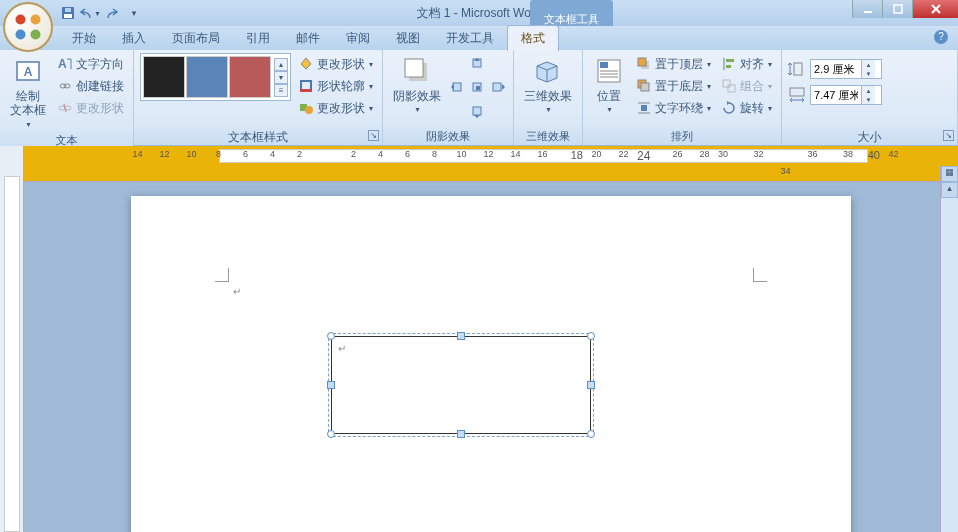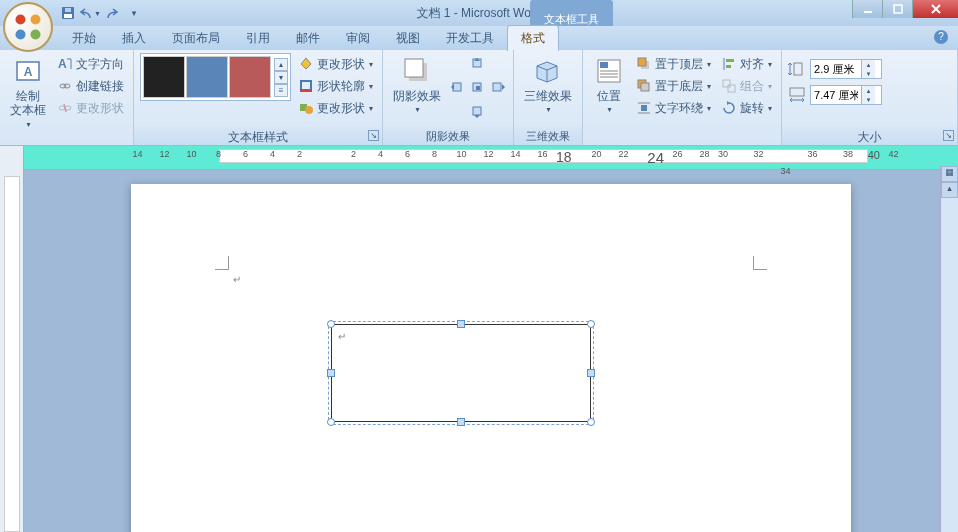--- a/index.html
+++ b/index.html
@@ -37,21 +37,21 @@
 .shadow-grid{display:grid;grid-template-columns:repeat(3,18px);grid-template-rows:repeat(3,22px);gap:2px;}
 .shadow-grid div{display:flex;align-items:center;justify-content:center;}
 .spin-field{display:flex;align-items:center;border:1px solid #9bb8d8;background:#fff;height:20px;width:72px;}
 .spin-field input{border:none;width:50px;padding:0 3px;font-size:11px;outline:none;}
 .spin-btns{display:flex;flex-direction:column;width:14px;}
 .spin-btns div{height:9px;border-left:1px solid #9bb8d8;background:#e8f0fa;font-size:7px;text-align:center;line-height:9px;color:#3b5a7c;}
 .doc-area{position:absolute;top:146px;left:0;right:0;bottom:0;background:#9fb9d6;display:flex;}
 .vruler{width:24px;background:#e8eef6;border-right:1px solid #aac;position:relative;}
 .vruler-inner{position:absolute;left:4px;top:30px;width:16px;bottom:0;background:#fff;border:1px solid #ccc;}
 .doc-scroll{flex:1;position:relative;overflow:hidden;}
-.hruler{height:24px;background:#5eead4;border-bottom:1px solid #aac;display:flex;align-items:center;padding-left:90px;color:#555;font-size:9px;position:relative;}
+.hruler{height:36px;background:#eab308;border-bottom:1px solid #aac;display:flex;align-items:center;padding-left:90px;color:#555;font-size:9px;position:relative;}
 .hruler-white{position:absolute;left:195px;right:90px;top:3px;height:14px;background:#fff;border:1px solid #ccc;}
 .page{background:#fff;width:720px;height:800px;margin:14px auto 0;box-shadow:0 2px 8px rgba(0,0,0,.3);position:relative;}
 .margin-marks{position:absolute;}
 .mm-tl{left:84px;top:72px;width:14px;height:14px;border-right:1px solid #999;border-bottom:1px solid #999;}
 .mm-tr{right:84px;top:72px;width:14px;height:14px;border-left:1px solid #999;border-bottom:1px solid #999;}
 .textbox{position:absolute;left:200px;top:140px;width:260px;height:98px;border:1.5px solid #333;background:#fff;}
 .tb-sel{position:absolute;left:-4px;top:-4px;right:-4px;bottom:-4px;border:1px dashed #7aa3d0;}
 .handle{position:absolute;width:8px;height:8px;background:#fff;border:1.5px solid #5a8fc7;border-radius:50%;}
 .handle.sq{border-radius:0;background:#c5dcf5;}
 .h-nw{left:-5px;top:-5px;}.h-n{left:50%;top:-5px;margin-left:-4px;}.h-ne{right:-5px;top:-5px;}
@@ -170,20 +170,21 @@
               <svg width="14" height="14">
                 <ellipse cx="4" cy="7" rx="3" ry="2" stroke="#888" fill="none"></ellipse>
                 <ellipse cx="10" cy="7" rx="3" ry="2" stroke="#888" fill="none"></ellipse>
                 <path d="M6 3 L8 11" stroke="#c44" stroke-width="1.5"></path>
               </svg>
             </div>
             <span>更改形状</span>
           </div>
       </div>
     </div>
+    <div class="group-label">文本</div>
   </div>
 
   <div class="group">
     <div class="group-body">
       <div class="style-gallery">
         <div class="style-sw" style="background:#222"></div>
         <div class="style-sw" style="background:#5a85b8"></div>
         <div class="style-sw" style="background:#b85a5a"></div>
         <div class="gal-nav">
             <div>▴</div>
@@ -369,20 +370,21 @@
               <svg width="14" height="14">
                 <path d="M7 2 A5 5 0 1 1 2 7" stroke="#5a7fb0" fill="none" stroke-width="1.5"></path>
                 <path d="M5 0 L8 2 L5 4 Z" fill="#5a7fb0"></path>
               </svg>
             </div>
             <span>旋转</span>
             <span class="dd">▾</span>
           </div>
       </div>
     </div>
+    <div class="group-label">排列</div>
   </div>
 
   <div class="group" style="flex:1">
     <div class="group-body" style="flex-direction:column;gap:6px;padding-top:6px;">
       <div style="display:flex;align-items:center;gap:4px;">
         <svg width="18" height="16">
             <rect x="6" y="2" width="8" height="12" stroke="#888" fill="none"></rect>
             <path d="M2 2 L2 14 M0 4 L2 2 L4 4 M0 12 L2 14 L4 12" stroke="#5a7fb0" fill="none"></path>
           </svg>
         <div class="spin-field">
@@ -430,24 +432,24 @@
           <span style="width: 27px; display: inline-block; text-align: center; color: rgb(85, 85, 85); font-size: 9px;">2</span>
           <span style="width: 27px; display: inline-block; text-align: center; color: rgb(85, 85, 85); font-size: 9px;"></span>
           <span style="width: 27px; display: inline-block; text-align: center; color: rgb(85, 85, 85); font-size: 9px;">2</span>
           <span style="width: 27px; display: inline-block; text-align: center; color: rgb(85, 85, 85); font-size: 9px;">4</span>
           <span style="width: 27px; display: inline-block; text-align: center; color: rgb(85, 85, 85); font-size: 9px;">6</span>
           <span style="width: 27px; display: inline-block; text-align: center; color: rgb(85, 85, 85); font-size: 9px;">8</span>
           <span style="width: 27px; display: inline-block; text-align: center; color: rgb(85, 85, 85); font-size: 9px;">10</span>
           <span style="width: 27px; display: inline-block; text-align: center; color: rgb(85, 85, 85); font-size: 9px;">12</span>
           <span style="width: 27px; display: inline-block; text-align: center; color: rgb(85, 85, 85); font-size: 9px;">14</span>
           <span style="width: 27px; display: inline-block; text-align: center; color: rgb(85, 85, 85); font-size: 9px;">16</span>
-          <span style="width: 27px; display: inline-block; text-align: left; color: rgb(85, 85, 85); font-size: 14px;">18</span>
+          <span style="width: 27px; display: inline-block; text-align: right; color: rgb(85, 85, 85); font-size: 11px;">18</span>
           <span style="width: 27px; display: inline-block; text-align: center; color: rgb(85, 85, 85); font-size: 9px;">20</span>
           <span style="width: 27px; display: inline-block; text-align: center; color: rgb(85, 85, 85); font-size: 9px;">22</span>
-          <span style="width: 27px; display: inline-block; text-align: right; color: rgb(85, 85, 85); font-size: 15px;">24</span>
+          <span style="width: 27px; display: inline-block; text-align: left; color: rgb(85, 85, 85); font-size: 12px;">24</span>
           <span style="width: 27px; display: inline-block; text-align: center; color: rgb(85, 85, 85); font-size: 9px;">26</span>
           <span style="width: 27px; display: inline-block; text-align: center; color: rgb(85, 85, 85); font-size: 9px;">28</span>
           <span style="width: 27px; display: inline-block; text-align: left; color: rgb(85, 85, 85); font-size: 9px;">30</span>
           <span style="width: 27px; display: inline-block; text-align: center; color: rgb(85, 85, 85); font-size: 9px;">32</span>
           <span style="width: 27px; display: inline-block; text-align: center; color: rgb(85, 85, 85); font-size: 9px; margin-top: 17px;">34</span>
           <span style="width: 27px; display: inline-block; text-align: center; color: rgb(85, 85, 85); font-size: 9px;">36</span>
           <span style="width: 27px; display: inline-block; text-align: right; color: rgb(85, 85, 85); font-size: 9px;">38</span>
           <span style="width: 27px; display: inline-block; text-align: right; color: rgb(85, 85, 85); font-size: 11px;">40</span>
           <span style="width: 27px; display: inline-block; text-align: center; color: rgb(85, 85, 85); font-size: 9px;">42</span>
         </div>

